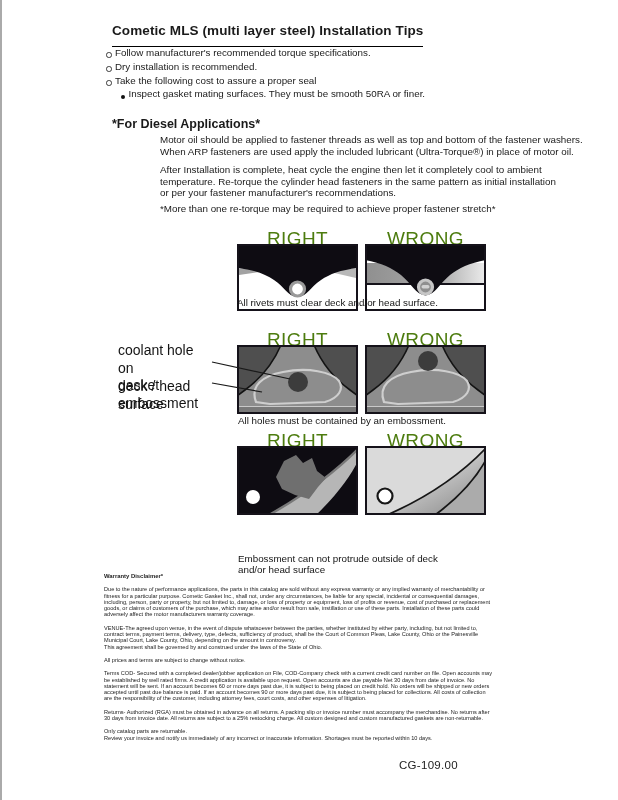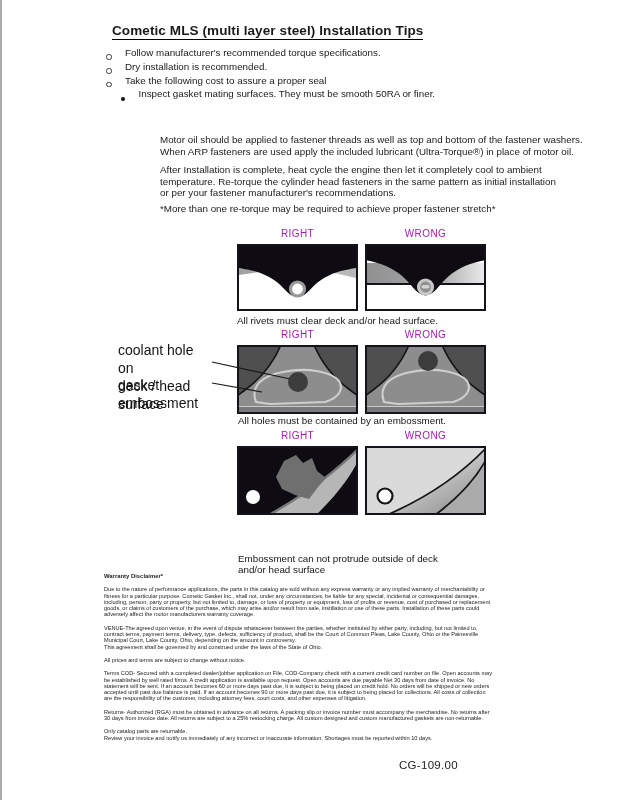--- a/index.html
+++ b/index.html
@@ -1,46 +1,46 @@
 <!DOCTYPE html>
 <html><head>
 <meta charset="utf-8">
 <style>
   html,body{margin:0;padding:0;background:#ffffff;}
   .page{position:relative;width:618px;height:800px;background:#ffffff;overflow:hidden;
         font-family:"Liberation Sans", sans-serif;color:#1a1a1a;}
   .edge-line{position:absolute;left:0;top:0;width:2px;height:800px;background:#aaaaaa;}
 
   .title{position:absolute;left:112px;top:23px;font-size:13.5px;font-weight:bold;
-         letter-spacing:.1px;border-bottom:1.6px solid #000;padding-bottom:1px;display:inline-block;}
+         letter-spacing:.1px;border-bottom:1.6px solid #000;padding-bottom:8px;display:inline-block;}
 
   .bullets{position:absolute;left:106px;top:46px;font-size:9.8px;}
-  .bline{display:flex;align-items:flex-end;line-height:13.8px;gap:10px;}
+  .bline{display:flex;align-items:center;line-height:13.8px;}
   .ring{width:3.5px;height:3.5px;border:1px solid #3a3a3a;border-radius:50%;margin:4.6px 3.5px 0 0;flex:none;}
   .dot{width:4px;height:4px;background:#111;border-radius:50%;margin:4.6px 3.5px 0 15px;flex:none;}
 
   .diesel-heading{position:absolute;left:112px;top:117px;font-size:12.5px;font-weight:bold;}
   .para{position:absolute;left:112px;width:430px;font-size:9.8px;line-height:11.6px;white-space:pre-line;margin-left:48px;}
   .p1{top:134px;}
   .p2{top:164px;}
   .pnote{top:203px;}
 
-  .dlabel{position:absolute;width:121px;text-align:center;font-size:10px;letter-spacing:.4px;color:#a21caf;}
+  .dlabel{position:absolute;width:121px;text-align:center;font-size:19px;letter-spacing:.4px;color:#4d7c0f;}
   .lab-r1-a{left:237px;top:228px;} .lab-r1-b{left:365px;top:228px;}
   .lab-r2-a{left:237px;top:329px;} .lab-r2-b{left:365px;top:329px;}
   .lab-r3-a{left:237px;top:430px;} .lab-r3-b{left:365px;top:430px;}
 
   .panel{position:absolute;width:121px;}
   .panel svg{display:block;width:121px;}
   .p-r1-a{left:237px;top:244px;} .p-r1-b{left:365px;top:244px;}
   .p-r2-a{left:237px;top:345px;} .p-r2-b{left:365px;top:345px;}
   .p-r3-a{left:237px;top:446px;} .p-r3-b{left:365px;top:446px;}
 
   .caption{position:absolute;font-size:9.8px;line-height:10.8px;white-space:pre-line;color:#141414;}
-  .cap1{left:237px;top:316px;}
+  .cap1{left:237px;top:298px;}
   .cap2{left:238px;top:416px;}
   .cap3{left:238px;top:516px;margin-top:38px;}
 
   .ann{position:absolute;width:93px;font-size:14px;line-height:18px;
        white-space:pre-line;color:#141414;}
   .ann1{left:118px;top:341px;}
   .ann2{left:118px;top:376px;}
   .leaders{position:absolute;left:208px;top:350px;}
 
   .warranty{position:absolute;left:104px;top:573px;width:416px;font-size:5.6px;line-height:6.3px;color:#222;}
@@ -69,20 +69,21 @@
     <div class="bline">
       <span class="ring"></span>
       <span>Take the following cost to assure a proper seal</span>
     </div>
     <div class="bline sub">
       <span class="dot"></span>
       <span>Inspect gasket mating surfaces.  They must be smooth 50RA or finer.</span>
     </div>
   </div>
 
+  <div class="diesel-heading">*For Diesel Applications*</div>
   <div class="para p1">Motor oil should be applied to fastener threads as well as top and bottom of the fastener washers.
 When ARP fasteners are used apply the included lubricant (Ultra-Torque®) in place of motor oil.</div>
   <div class="para p2">After Installation is complete, heat cycle the engine then let it completely cool to ambient
 temperature. Re-torque the cylinder head fasteners in the same pattern as initial installation
 or per your fastener manufacturer's recommendations.</div>
   <div class="para pnote">*More than one re-torque may be required to achieve proper fastener stretch*</div>
 
   <div class="dlabel lab-r1-a">RIGHT</div>
   <div class="dlabel lab-r1-b">WRONG</div>
 

